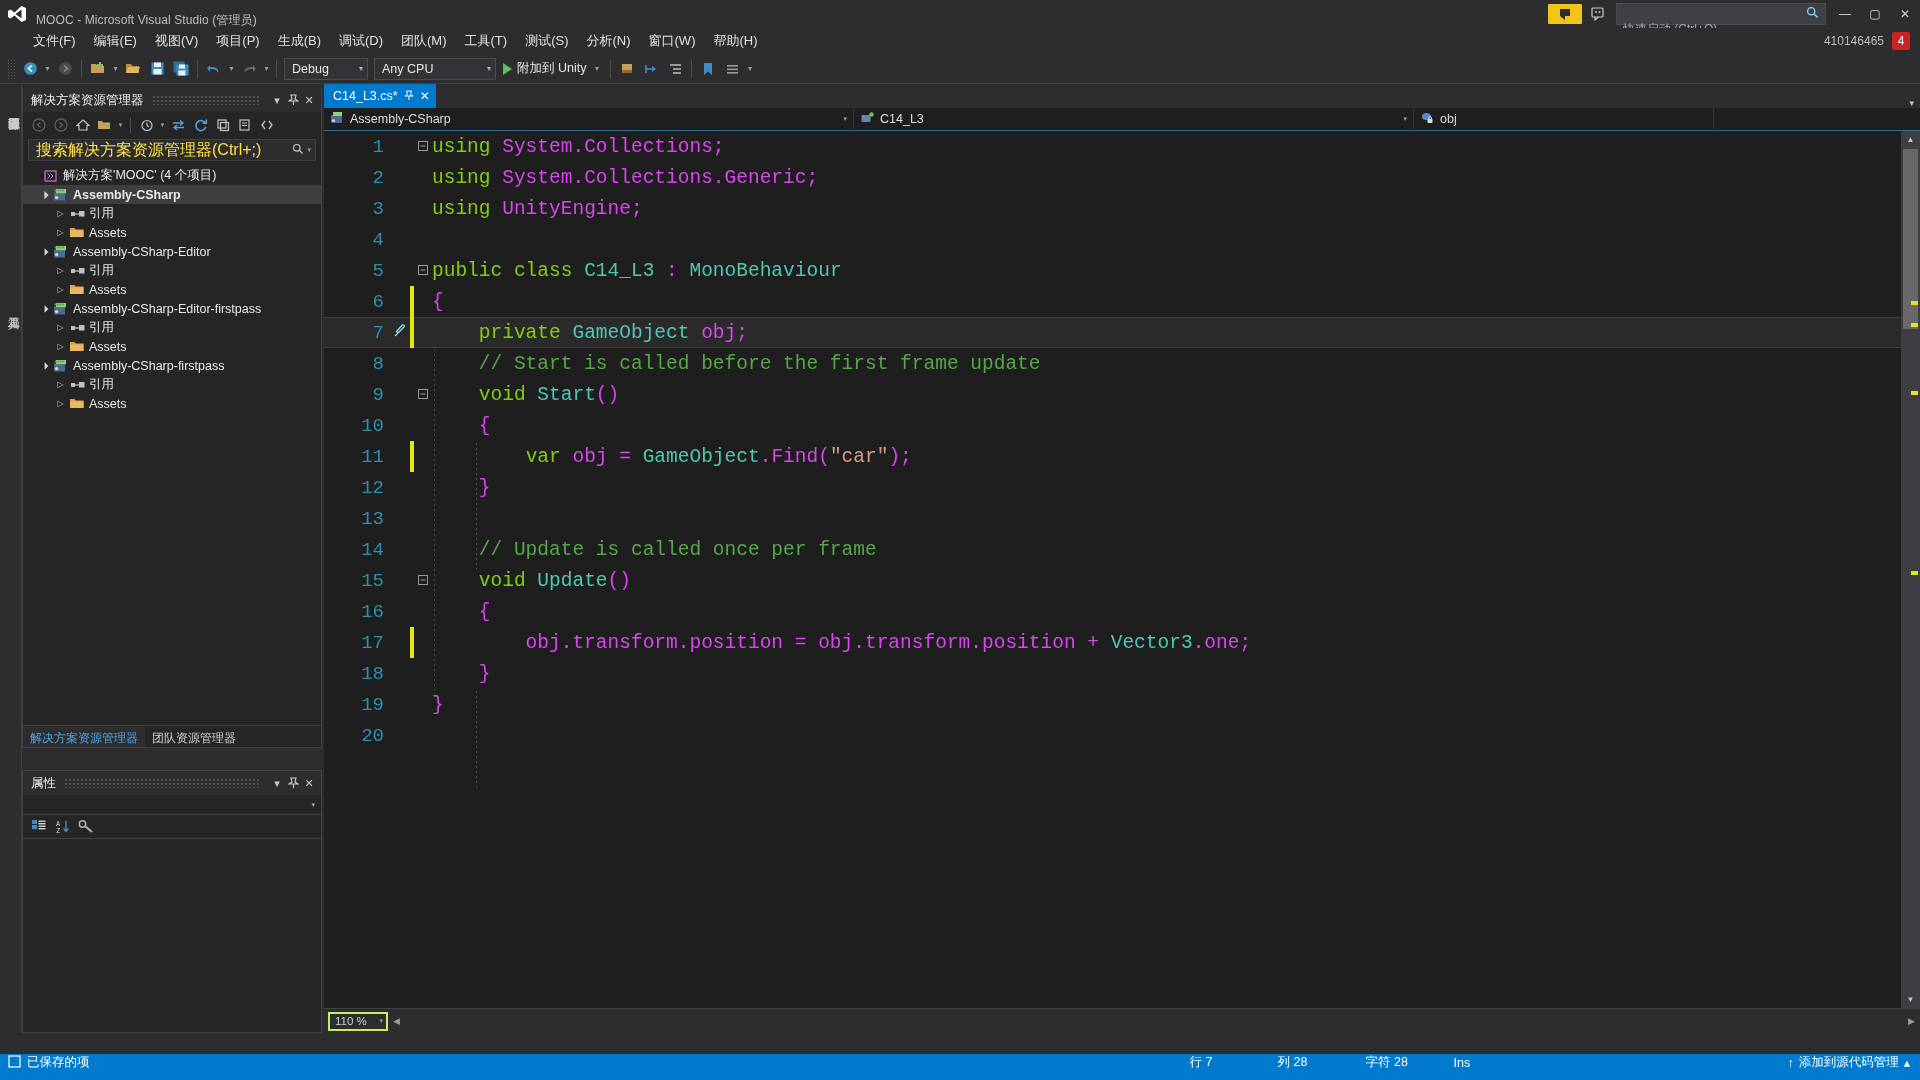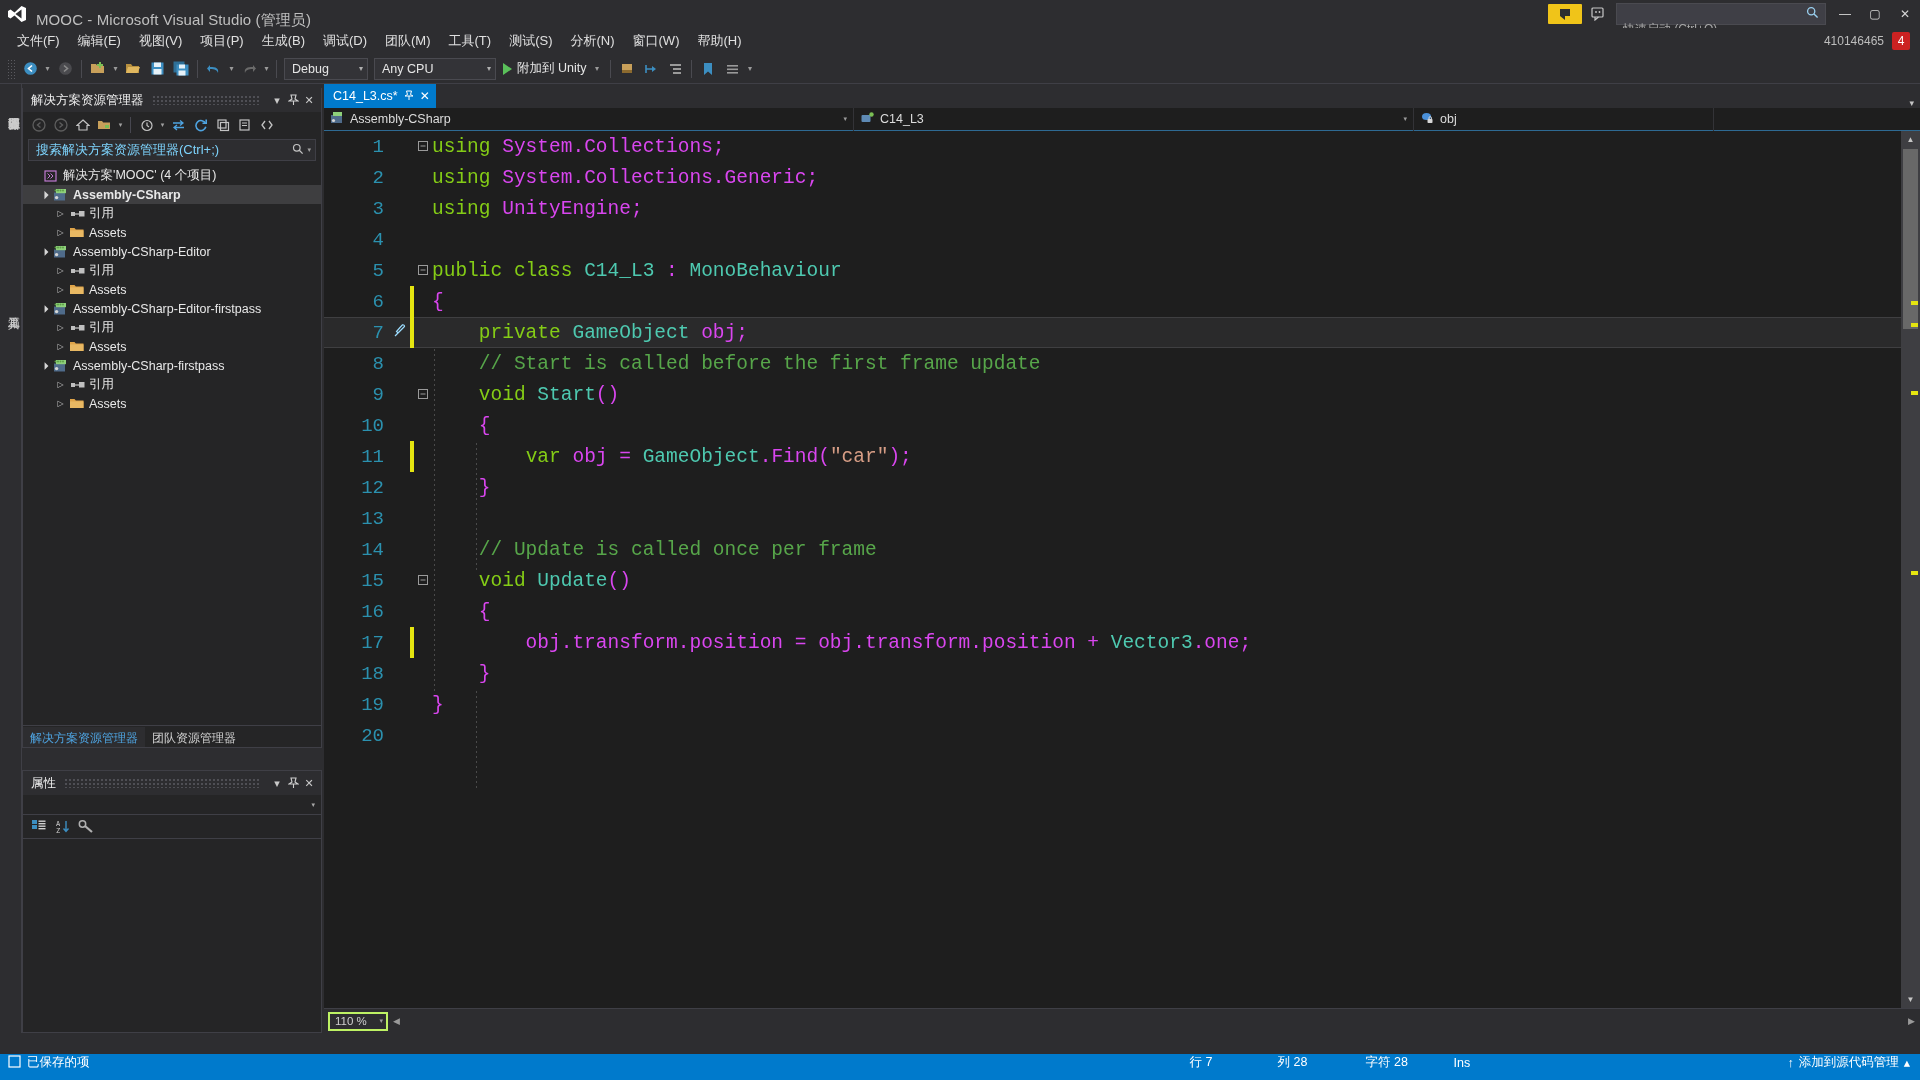--- a/index.html
+++ b/index.html
@@ -14,21 +14,21 @@
 
   
   .titlebar {
     position:absolute; left:0; top:0; width:1920px; height:28px;
     background:#2d2d30; display:flex; align-items:center;
   }
   .vs-logo {
     width:22px; height:22px; margin-left:6px; margin-right:8px;
     display:flex; align-items:center; justify-content:center;
   }
-  .title-text { font-size:15px; color:#bfbfbf; letter-spacing:.1px;margin-top:12px; }
+  .title-text { font-size:12px; color:#bfbfbf; letter-spacing:.1px;margin-top:12px; }
   .tb-right { position:absolute; right:0; top:0; height:28px; display:flex; align-items:center; }
   .notif-flag {
     width:34px; height:20px; background:#f0c419; margin-right:4px;
     display:flex; align-items:center; justify-content:center; border-radius:1px;
   }
   .notif-flag svg { display:block; }
   .tb-icon {
     width:26px; height:22px; display:flex; align-items:center; justify-content:center;
     color:#c8c8c8; font-size:13px;
   }
@@ -39,21 +39,21 @@
   .quick-launch .ql-text { font-size:12px; color:#a8a8a8; flex:1;margin-top:30px; }
   .win-btns { display:flex; align-items:center; }
   .win-btn {
     width:30px; height:28px; display:flex; align-items:center; justify-content:center;
     color:#d6d6d6; font-size:12px;
   }
 
   
   .menubar {
     position:absolute; left:0; top:28px; width:1920px; height:26px;
-    background:#2d2d30; display:flex; align-items:center; padding-left:8px;
+    background:#2d2d30; display:flex; align-items:center; padding-left:24px;
   }
   .menu-item {
     font-size:13px; color:#e0e0e0; padding:3px 9px; white-space:nowrap;
   }
   .menubar-right {
     position:absolute; right:10px; top:28px; height:26px;
     display:flex; align-items:center; gap:8px;
   }
   .acct-num { font-size:12px; color:#bdbdbd; }
   .acct-badge {
@@ -127,21 +127,21 @@
   .se-tb-btn { width:21px;height:20px;display:flex;align-items:center;
      justify-content:center;color:#b6b6b6;font-size:12px;}
   .se-tb-btn.dim { color:#6a6a6a; }
   .se-tb-btn.blue { color:#4ea3e0; }
   .se-caret { font-size:7px;color:#a0a0a0;width:9px;text-align:center;}
   .se-sep { width:1px;height:16px;background:#474750;margin:0 4px; }
   .se-search {
     height:22px; margin:1px 5px 3px 5px; background:#2d2d30;
     border:1px solid #3f3f46; display:flex; align-items:center; padding:0 4px 0 7px;
   }
-  .se-search-text { flex:1; font-size:13px; color:#7dd3fc; }
+  .se-search-text { flex:1; font-size:16px; color:#fde047; }
   .se-search-icon { color:#c0c0c0; font-size:11px; margin-right:3px;}
   .se-search-caret { font-size:7px;color:#a0a0a0; }
   .tree { padding-top:2px; font-size:12.5px; color:#e8e8e8; }
   .trow { height:19px; display:flex; align-items:center; padding-left:4px; white-space:nowrap; }
   .trow.sel { background:#3e3e40; }
   .trow.bold { font-weight:bold; }
   .twist { width:15px; text-align:center; font-size:8px; color:#c0c0c0; }
   .twist.open { color:#d6d6d6; }
   .ticon { width:18px; display:flex; align-items:center; justify-content:center; margin-right:3px;}
   .indent1 { padding-left:14px; }

